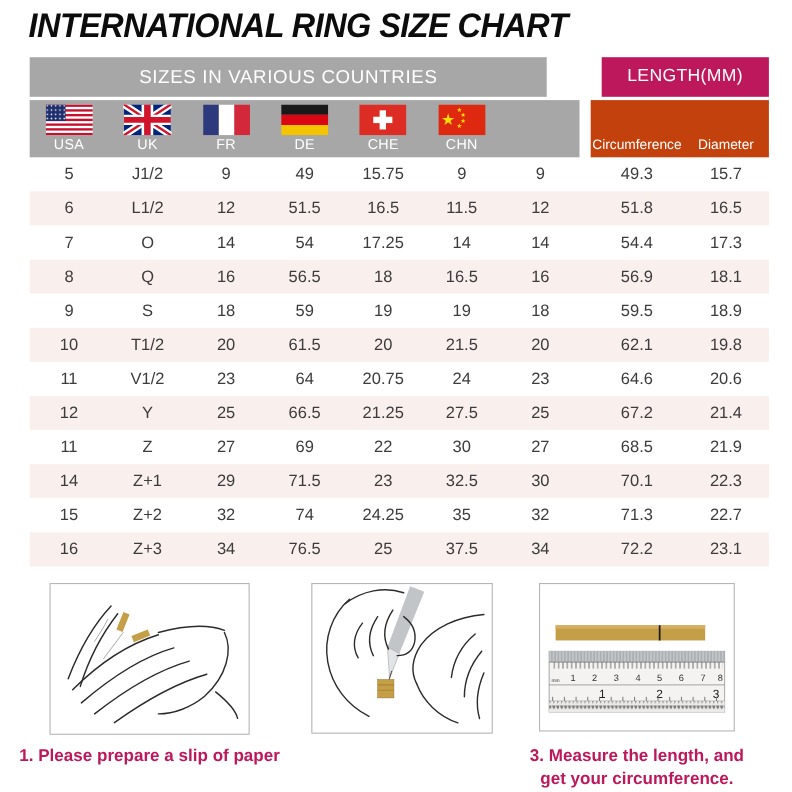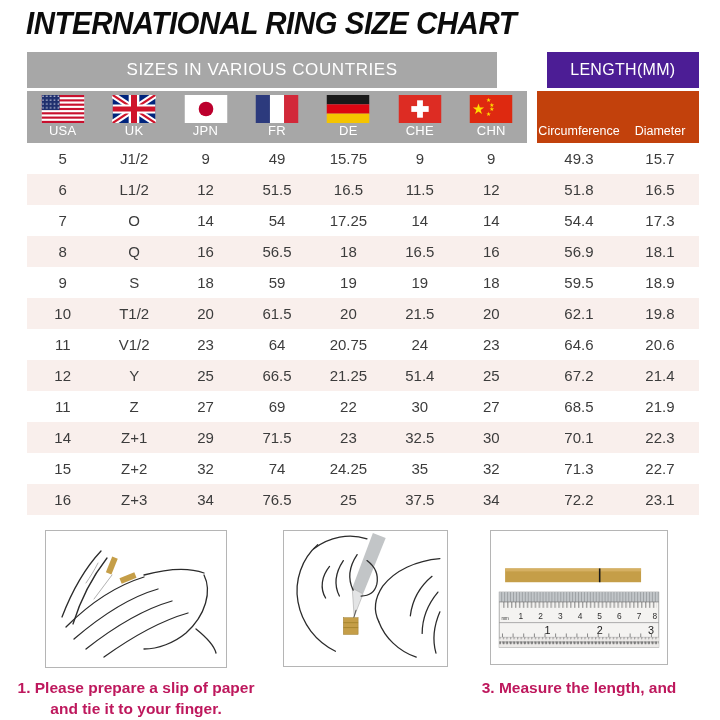--- a/index.html
+++ b/index.html
@@ -21,21 +21,21 @@
   
   .table { position:absolute; left:27px; top:52px; width:672px; }
   .hrowA { display:flex; height:36px;gap:20px; }
   .hA-left {
     width:500px; background:#a7a7a7; color:#fff;
     display:flex; align-items:center; justify-content:center;
     font-size:17px; letter-spacing:0.6px;
   }
   .hgap { width:10px; background:#fff; }
   .hA-right {
-    width:162px; background:#4c1d95; color:#fff;
+    width:162px; background:#be185d; color:#fff;
     display:flex; align-items:center; justify-content:center;
     font-size:16px; letter-spacing:0.3px;
   }
   .hsep { height:3px; background:#fff; }
   .hrowB { display:flex; height:52px; }
   .hB-left { width:500px; background:#a7a7a7; display:flex; }
   .fcol {
     width:71.43px; display:flex; flex-direction:column;
     align-items:center; justify-content:space-between;
     padding:4px 0 5px 0;
@@ -121,27 +121,20 @@
             <path d="M0,0 L44,29 M44,0 L0,29" stroke="#ffffff" stroke-width="6.5"></path>
             <path d="M0,0 L44,29 M44,0 L0,29" stroke="#cf142b" stroke-width="2.2"></path>
             <path d="M22,0 L22,29" stroke="#ffffff" stroke-width="11"></path>
             <path d="M0,14.5 L44,14.5" stroke="#ffffff" stroke-width="9.5"></path>
             <path d="M22,0 L22,29" stroke="#cf142b" stroke-width="6.2"></path>
             <path d="M0,14.5 L44,14.5" stroke="#cf142b" stroke-width="5.4"></path>
           </svg>
           <span class="fcode">UK</span>
         </div>
 
-        <div class="fcol">
-          <svg class="flag" viewBox="0 0 44 29">
-            <rect width="44" height="29" fill="#ffffff"></rect>
-            <circle cx="22" cy="14.5" r="7.6" fill="#bc002d"></circle>
-          </svg>
-          <span class="fcode">JPN</span>
-        </div>
 
         <div class="fcol">
           <svg class="flag" viewBox="0 0 44 29">
             <rect width="14.7" height="29" fill="#2c3a7d"></rect>
             <rect x="14.7" width="14.6" height="29" fill="#ffffff"></rect>
             <rect x="29.3" width="14.7" height="29" fill="#d22839"></rect>
           </svg>
           <span class="fcode">FR</span>
         </div>
 
@@ -260,21 +253,21 @@
           <span class="tcell c6">23</span>
           <span class="tcell c7">64.6</span>
           <span class="tcell c8">20.6</span>
         </div>
         <div class="trow alt">
           <span class="tcell c0">12</span>
           <span class="tcell c1">Y</span>
           <span class="tcell c2">25</span>
           <span class="tcell c3">66.5</span>
           <span class="tcell c4">21.25</span>
-          <span class="tcell c5">51.4</span>
+          <span class="tcell c5">27.5</span>
           <span class="tcell c6">25</span>
           <span class="tcell c7">67.2</span>
           <span class="tcell c8">21.4</span>
         </div>
         <div class="trow">
           <span class="tcell c0">11</span>
           <span class="tcell c1">Z</span>
           <span class="tcell c2">27</span>
           <span class="tcell c3">69</span>
           <span class="tcell c4">22</span>
@@ -412,19 +405,19 @@
         <rect x="8" y="104" width="162" height="4" fill="url(#tickIn)"></rect>
         <line x1="8" y1="108" x2="170" y2="108" stroke="#8a8a8a" stroke-width="0.7"></line>
         <rect x="8" y="108" width="162" height="10" fill="#eceae8"></rect>
         <rect x="8" y="108" width="162" height="7" fill="url(#tickSaw)"></rect>
       </g>
     </svg>
   </div>
 
   <div class="cap" id="cap1">
     <div>1. Please prepare a slip of paper</div>
-    <div>and tie it to your finger.</div>
   </div>
   <div class="cap" id="cap3">
     <div>3. Measure the length, and</div>
+    <div>get your circumference.</div>
   </div>
 
 </div>
 
 </body></html>

